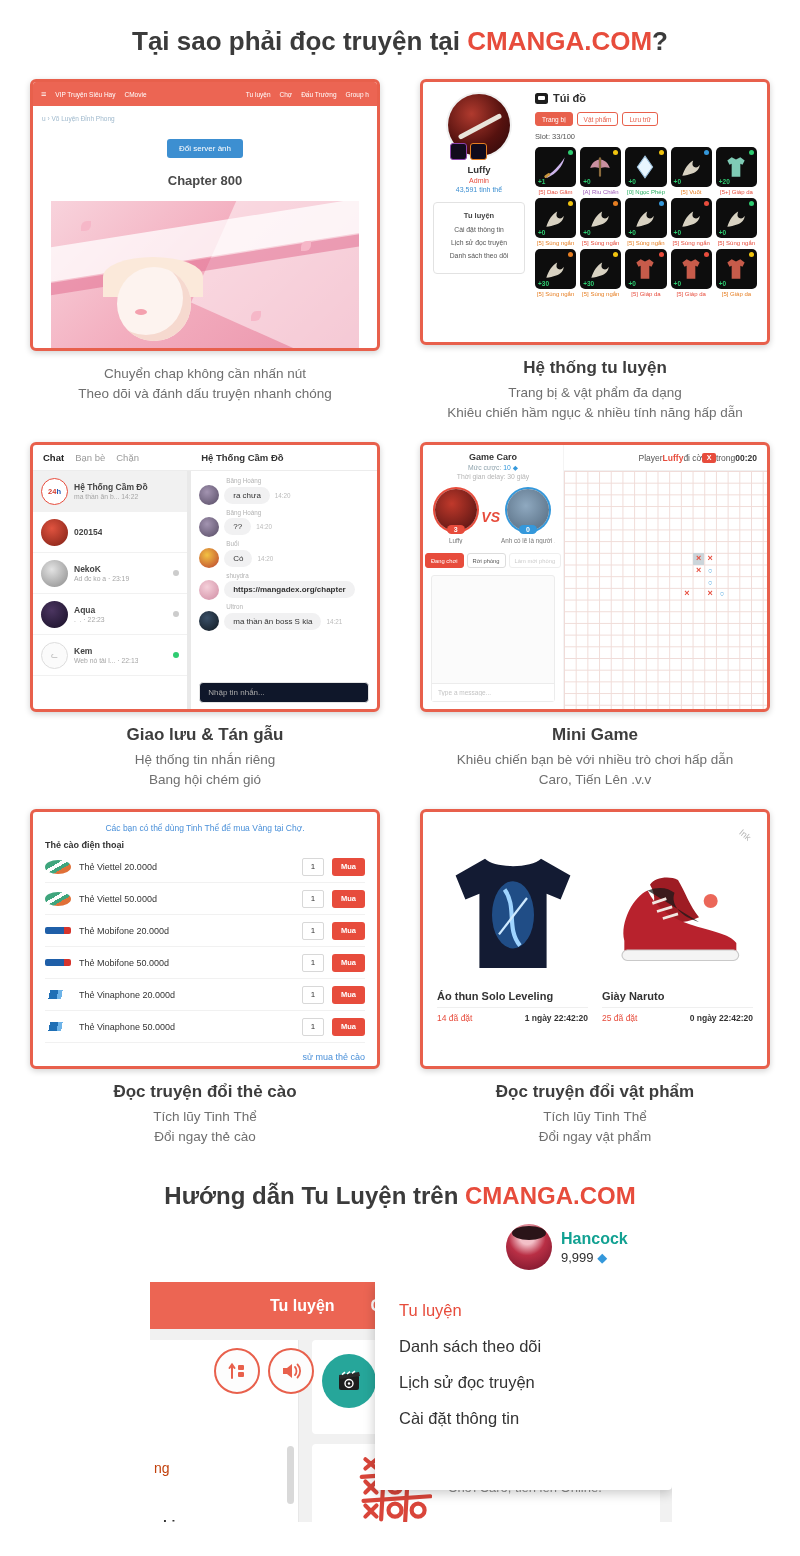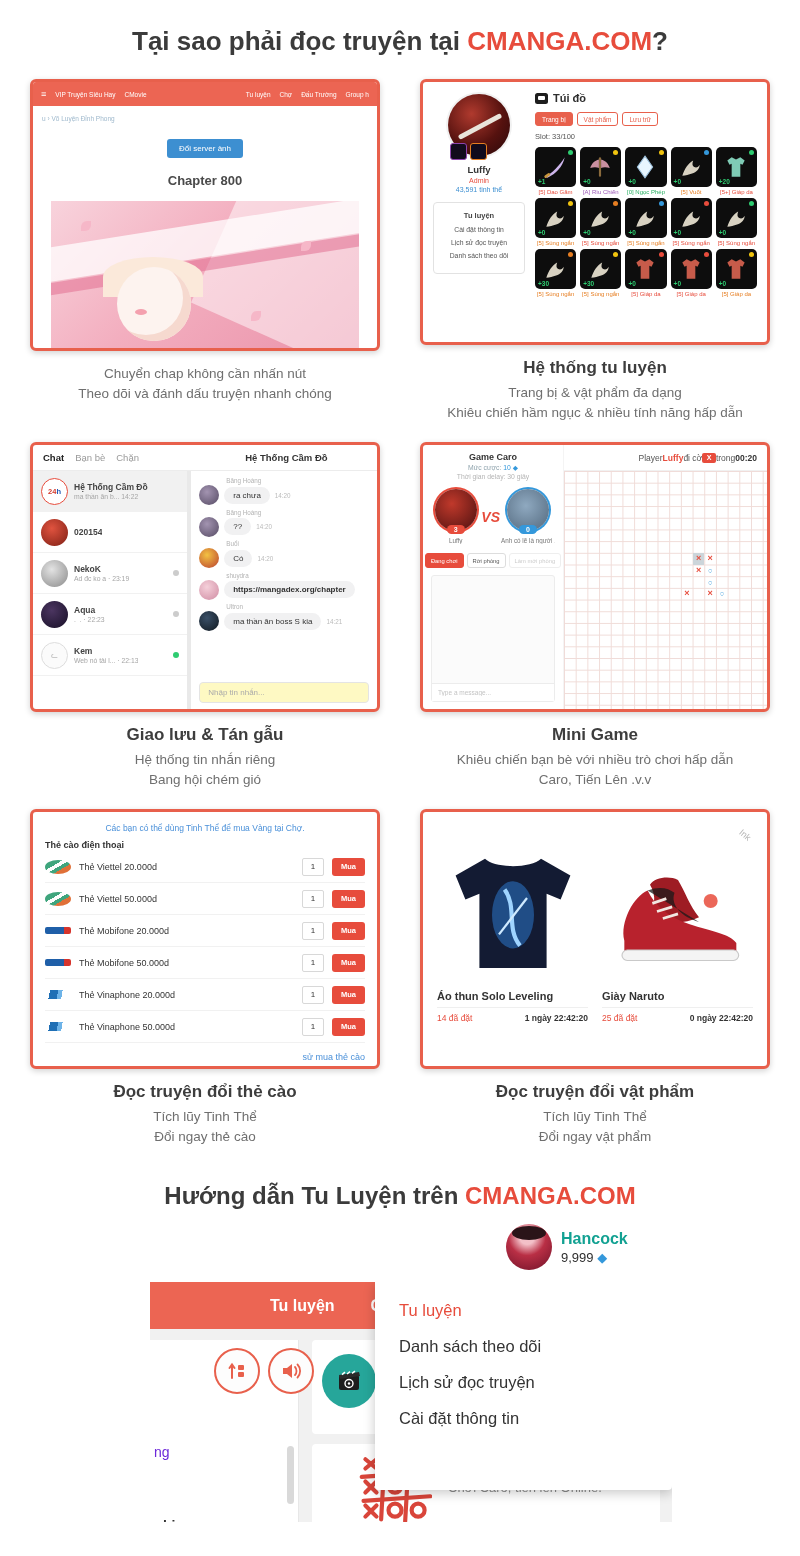--- a/index.html
+++ b/index.html
@@ -62,21 +62,21 @@
   .tile svg{position:absolute;left:7px;top:7px;width:26px;height:26px;}
   .gem{position:absolute;top:3px;right:3px;width:5px;height:5px;border-radius:50%;}
   .g-green{background:#2ecc71}.g-yellow{background:#f1c40f}.g-blue{background:#3498db}.g-red{background:#e74c3c}.g-orange{background:#e67e22}
   .plus{position:absolute;left:3px;bottom:2px;font-size:6.5px;color:#2ecc71;font-weight:700;}
   .t-label{font-size:6px;text-align:center;margin-top:2px;white-space:nowrap;overflow:hidden;}
   .c-red{color:#e74c3c}.c-purple{color:#9b59b6}.c-green{color:#27ae60}.c-orange{color:#e67e22}
   .ic-purple{color:#cdb5ec}.ic-rose{color:#c98f9f}.ic-ice{color:#e8f6ff}.ic-bone{color:#d8d2c2}.ic-teal{color:#7fcbb5}.ic-red{color:#c75b4a}
 
   
   .chat-panel{height:264px;display:flex;flex-direction:column;}
-  .chat-head{display:flex;border-bottom:1px solid #ececec;font-size:9.5px;align-items:center;gap:44px;}
+  .chat-head{display:flex;border-bottom:1px solid #ececec;font-size:9.5px;align-items:center;}
   .ch-left{width:46%;flex:none;padding:7px 10px;display:flex;gap:11px;color:#9a9a9a;box-sizing:border-box;}
   .ch-tab{cursor:pointer;}
   .ch-tab.active{color:#222;font-weight:700;}
   .ch-right{flex:1;padding:7px 10px;font-weight:700;color:#333;}
   .chat-body{flex:1;display:flex;min-height:0;}
   .conv-list{width:46%;flex:none;border-right:4px solid #e9e9e9;overflow:hidden;box-sizing:border-box;}
   .conv{display:flex;align-items:center;gap:6px;padding:6.5px 8px;border-bottom:1px solid #f1f1f1;cursor:pointer;}
   .conv.sel{background:#f1f1f1;}
   .c-av{width:27px;height:27px;border-radius:50%;flex:none;display:flex;align-items:center;justify-content:center;}
   .av-1{background:#fff;border:1.5px solid #e74c3c;color:#d33a2c;font-size:7.5px;font-weight:800;box-sizing:border-box;}
@@ -96,21 +96,21 @@
   .m-sender{font-size:6.3px;color:#b3b3b3;margin-left:27px;margin-bottom:1px;}
   .m-row{display:flex;align-items:center;gap:5px;}
   .m-av{width:20px;height:20px;border-radius:50%;flex:none;}
   .mav-1,.mav-2{background:radial-gradient(circle at 40% 35%,#a394b1,#554a63);}
   .mav-3{background:radial-gradient(circle at 40% 35%,#f3c243,#b93f2e);}
   .mav-4{background:radial-gradient(circle at 40% 35%,#f5d0da,#cf8ba2);}
   .mav-5{background:radial-gradient(circle at 40% 35%,#3a5068,#10181f);}
   .m-bubble{background:#f1f1f2;border-radius:11px;padding:4px 9px;font-size:8px;color:#333;max-width:152px;white-space:nowrap;overflow:hidden;}
   .m-bubble.strong{font-weight:700;}
   .m-time{font-size:6.3px;color:#bbb;flex:none;}
-  .m-input{margin-top:auto;border:1px solid #e4e4e4;background:#fef9c3;border-radius:4px;font-size:8px;color:#888;padding:5px 8px;font-family:inherit;width:100%;box-sizing:border-box;}
+  .m-input{margin-top:auto;border:1px solid #e4e4e4;background:#0f172a;border-radius:4px;font-size:8px;color:#888;padding:5px 8px;font-family:inherit;width:100%;box-sizing:border-box;}
   .m-input::placeholder{color:#aaa;}
 
   
   .game-panel{height:264px;display:flex;}
   .g-side{width:140px;flex:none;padding:7px 8px;display:flex;flex-direction:column;box-sizing:border-box;}
   .g-title{text-align:center;font-size:9px;font-weight:700;color:#333;}
   .g-sub{text-align:center;font-size:6.8px;color:#8fa3ad;margin-top:2px;}
   .g-sub .v{color:#3498db;}
   .g-sub2{text-align:center;font-size:6.8px;color:#b5b5b5;margin-top:1px;}
   .g-vs-row{display:flex;align-items:center;justify-content:center;gap:1px;margin-top:9px;}
@@ -170,21 +170,21 @@
   .hancock-av{width:46px;height:46px;border-radius:50%;background:radial-gradient(circle at 46% 28%,#f3c0c8 18%,#b92f45 45%,#6e1128);position:relative;overflow:hidden;}
   .hancock-av::before{content:"";position:absolute;left:6px;top:2px;width:34px;height:14px;border-radius:50%;background:#2a1418;}
   .g-uname{color:#12a192;font-weight:700;font-size:16px;}
   .g-points{font-size:13px;color:#2f2f2f;margin-top:2px;}
   .dia{color:#3498db;}
 
   .shot{position:relative;width:522px;height:240px;margin-left:150px;background:#f1f1f1;overflow:hidden;}
   .shot-nav{height:47px;background:#ec6553;display:flex;align-items:center;gap:36px;padding-left:120px;color:#fff;font-size:16px;font-weight:600;}
   .shot-nav span{cursor:pointer;}
   .left-card{position:absolute;left:0;top:58px;width:148px;height:182px;background:#fff;border-right:1px solid #e7e7e7;}
-  .frag-a{position:absolute;left:4px;top:104px;font-size:14px;color:#6d28d9;}
+  .frag-a{position:absolute;left:4px;top:120px;font-size:14px;color:#c2410c;}
   .frag-b{position:absolute;left:13px;top:178px;font-size:14px;font-weight:700;color:#333;}
   .frag-time{position:absolute;left:82px;top:180px;font-size:12px;color:#9a9a9a;}
   .scrollbar{position:absolute;left:137px;top:106px;width:7px;height:58px;background:#d9d9d9;border-radius:4px;cursor:grab;}
   .wcard1{position:absolute;left:162px;top:58px;width:348px;height:94px;background:#fff;border-radius:4px;}
   .wcard2{position:absolute;left:162px;top:162px;width:348px;height:86px;background:#fff;border-radius:4px;}
   .circle-btn{position:absolute;top:66px;width:46px;height:46px;border:2px solid #e8604c;border-radius:50%;background:#fdfdfd;display:flex;align-items:center;justify-content:center;cursor:pointer;box-sizing:border-box;}
   .cb1{left:64px;}
   .cb2{left:118px;}
   .teal-circle{position:absolute;left:172px;top:72px;width:54px;height:54px;border-radius:50%;background:#26a69a;display:flex;align-items:center;justify-content:center;}
   .caro-doodle{position:absolute;left:208px;top:168px;width:74px;height:74px;}

